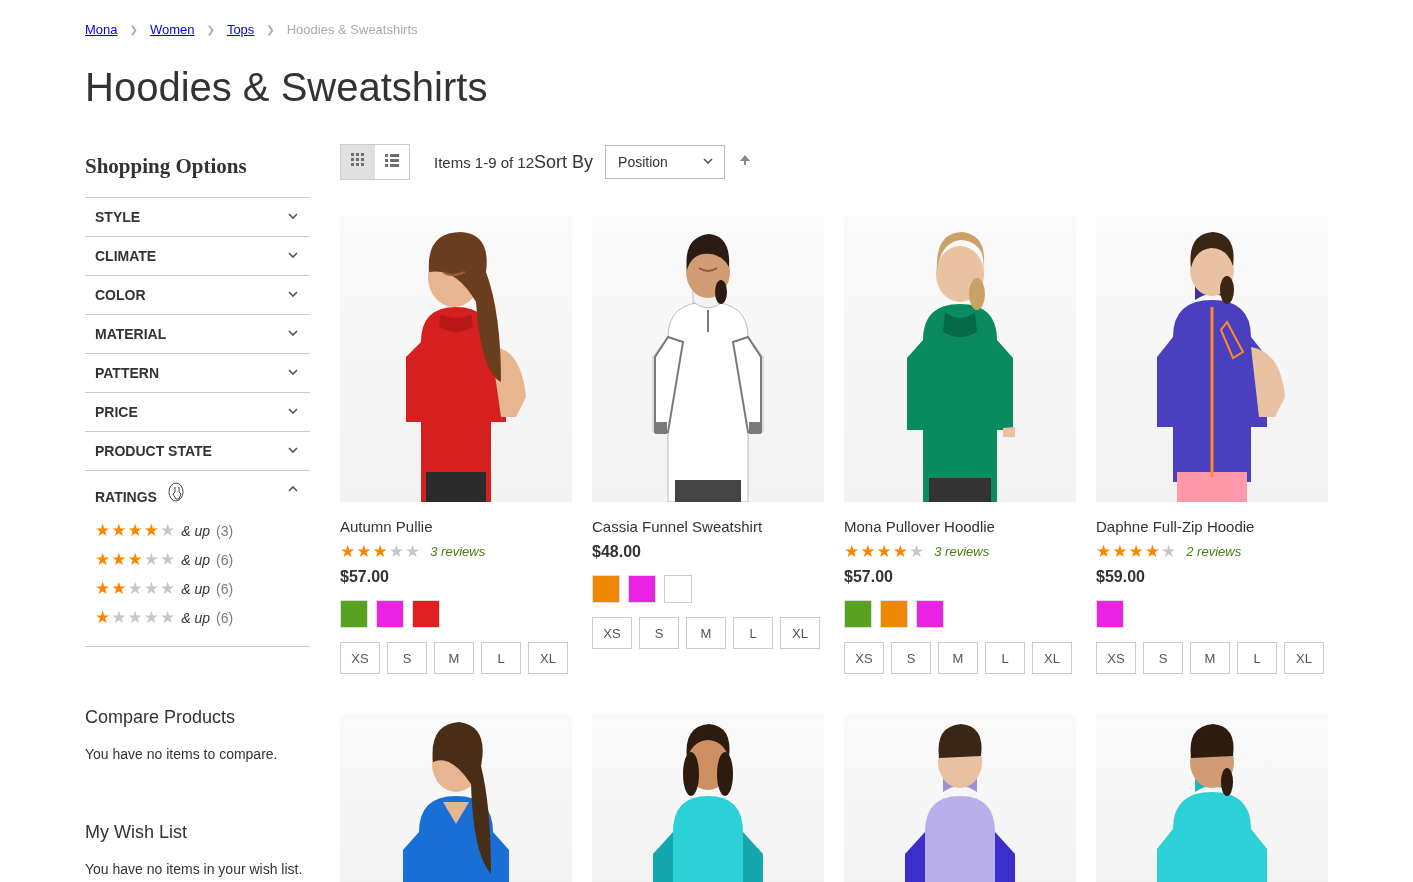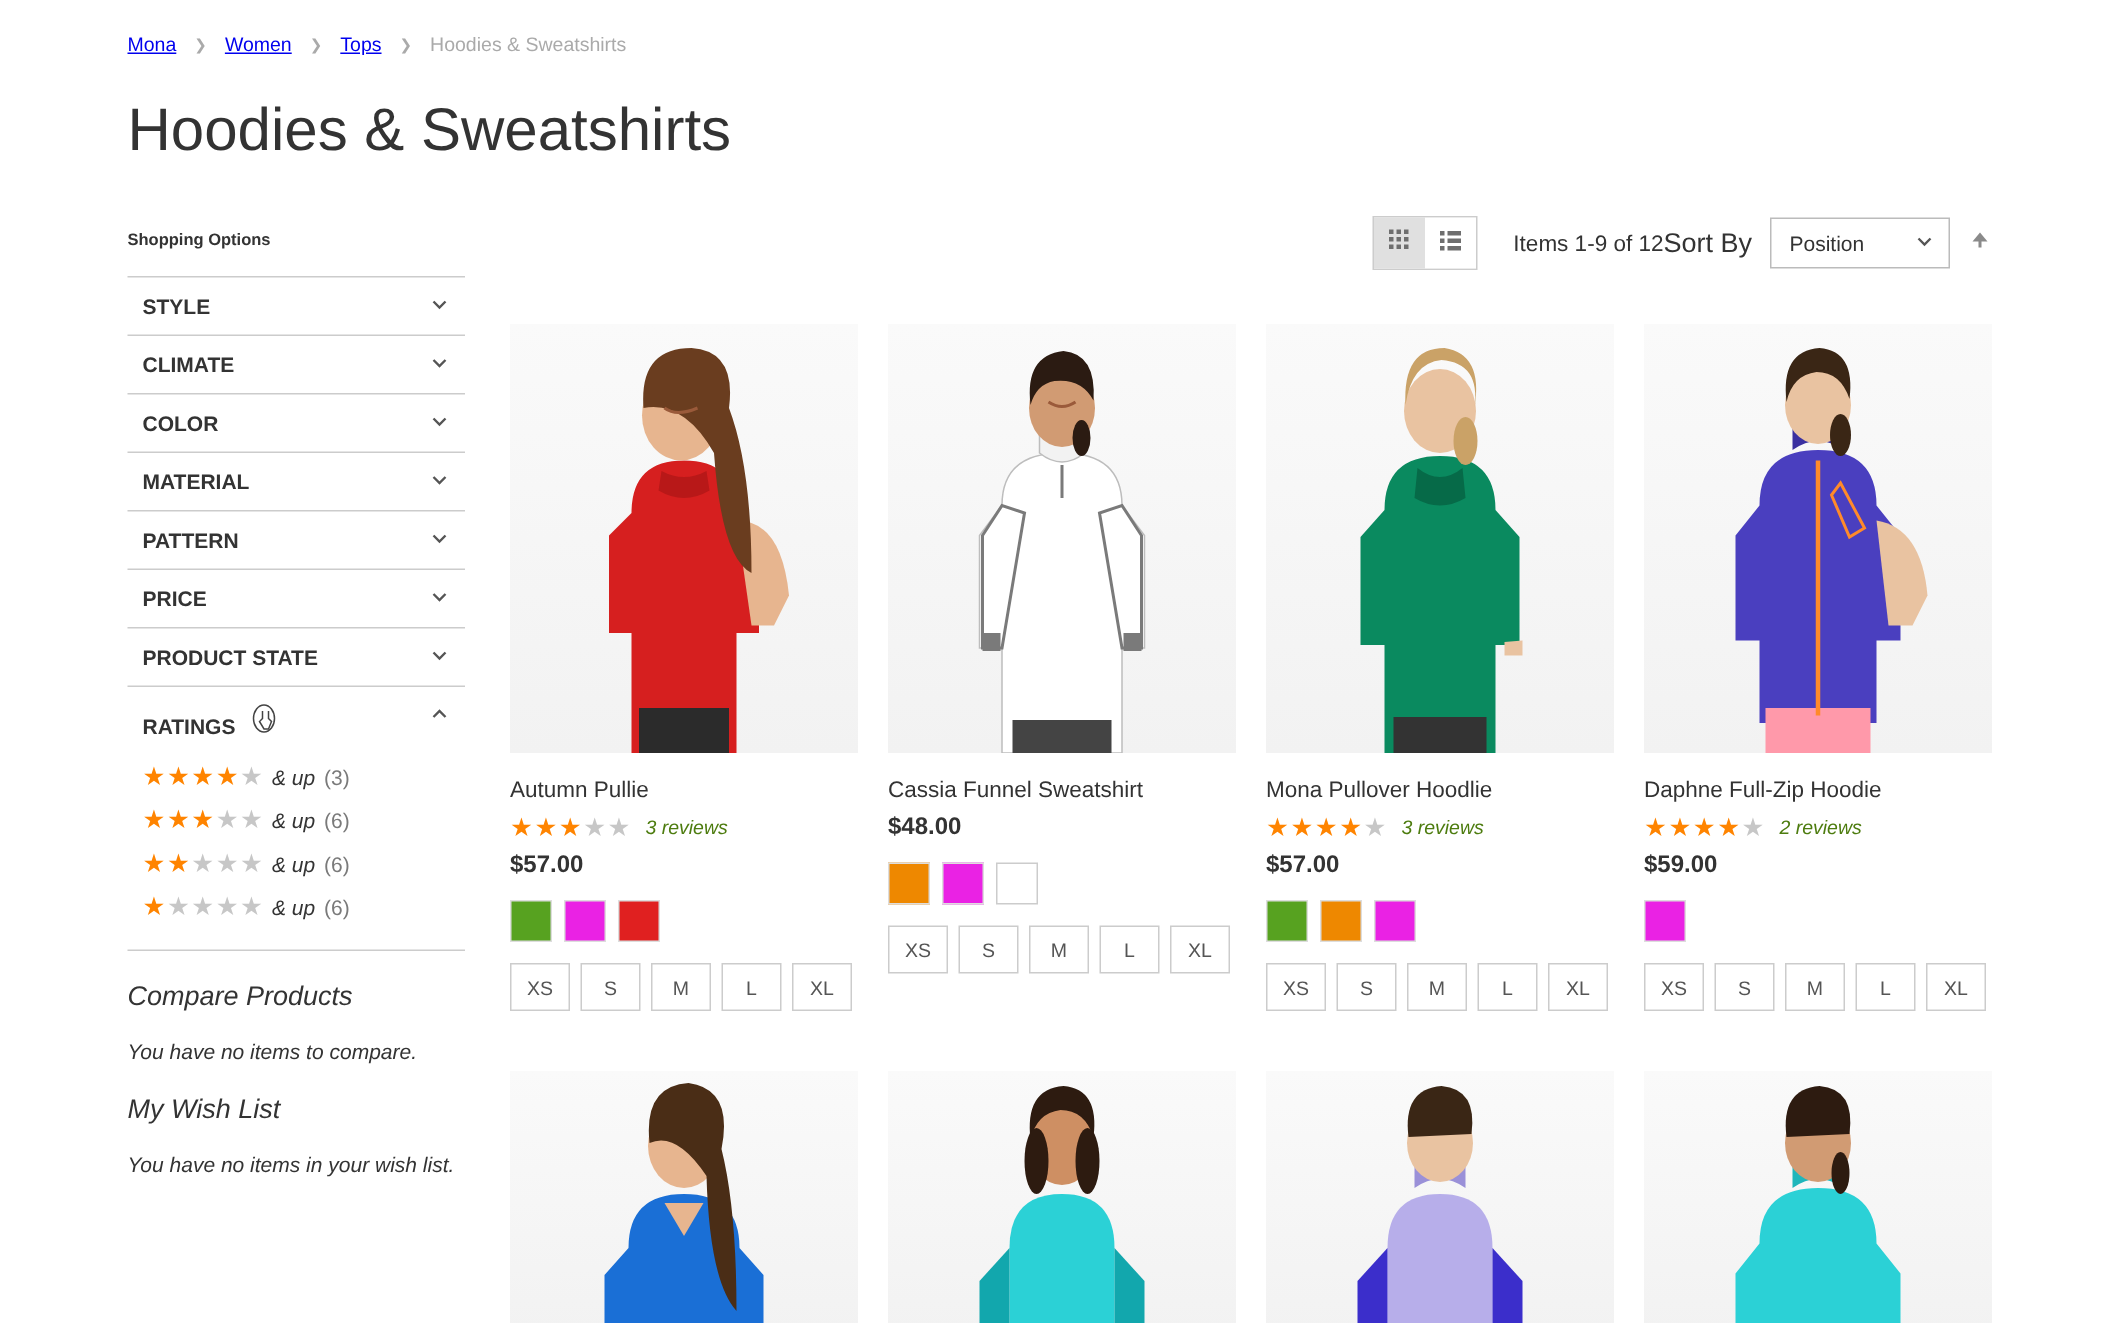--- a/index.html
+++ b/index.html
@@ -28,24 +28,25 @@
     margin: 18px 0 34px;
   }
   .layout {
     display: flex;
     gap: 30px;
     align-items: flex-start;
   }
   
   .sidebar { width: 225px; flex-shrink: 0; }
   .shop-opt-title {
-    font-size: 11px;
+    font-size: 21px;
     font-weight: 700;
     color: #333;
     padding: 10px 0 18px;
+    font-family: Liberation Serif, serif;
   }
   .filter-item {
     border-top: 1px solid #ccc;
   }
   .filter-item:last-of-type { border-bottom: 1px solid #ccc; }
   .filter-head {
     display: flex;
     justify-content: space-between;
     padding: 11px 10px;
     cursor: pointer;
@@ -66,30 +67,30 @@
     color: #333;
     padding: 6px 0;
     cursor: pointer;
   }
   .stars { display:inline-flex; gap:1px; }
   .star { color:#ff8400; font-size:17px; line-height:1; }
   .star.off { color:#c7c7c7; }
   .rating-row .count { color:#7a7a7a; }
   .andup { font-style: italic; }
 
-  .side-block { margin-top: 20px; font-style: italic; }
+  .side-block { margin-top: 60px; }
   .side-block h3 { font-size:18px; font-weight:400; color:#333; margin-bottom:18px; }
   .side-block p { font-size:14px; color:#333; }
 
   
   .main { flex: 1; }
   .toolbar {
     display:flex;
     align-items:center;
-    justify-content:flex-end;
+    justify-content:flex-start;
     margin-bottom: 36px;
   }
   .tb-left { display:flex; align-items:center; gap:24px; }
   .view-switch {
     display:flex;
     border:1px solid #ccc;
     overflow:hidden;
   }
   .view-btn {
     width:34px; height:34px;

